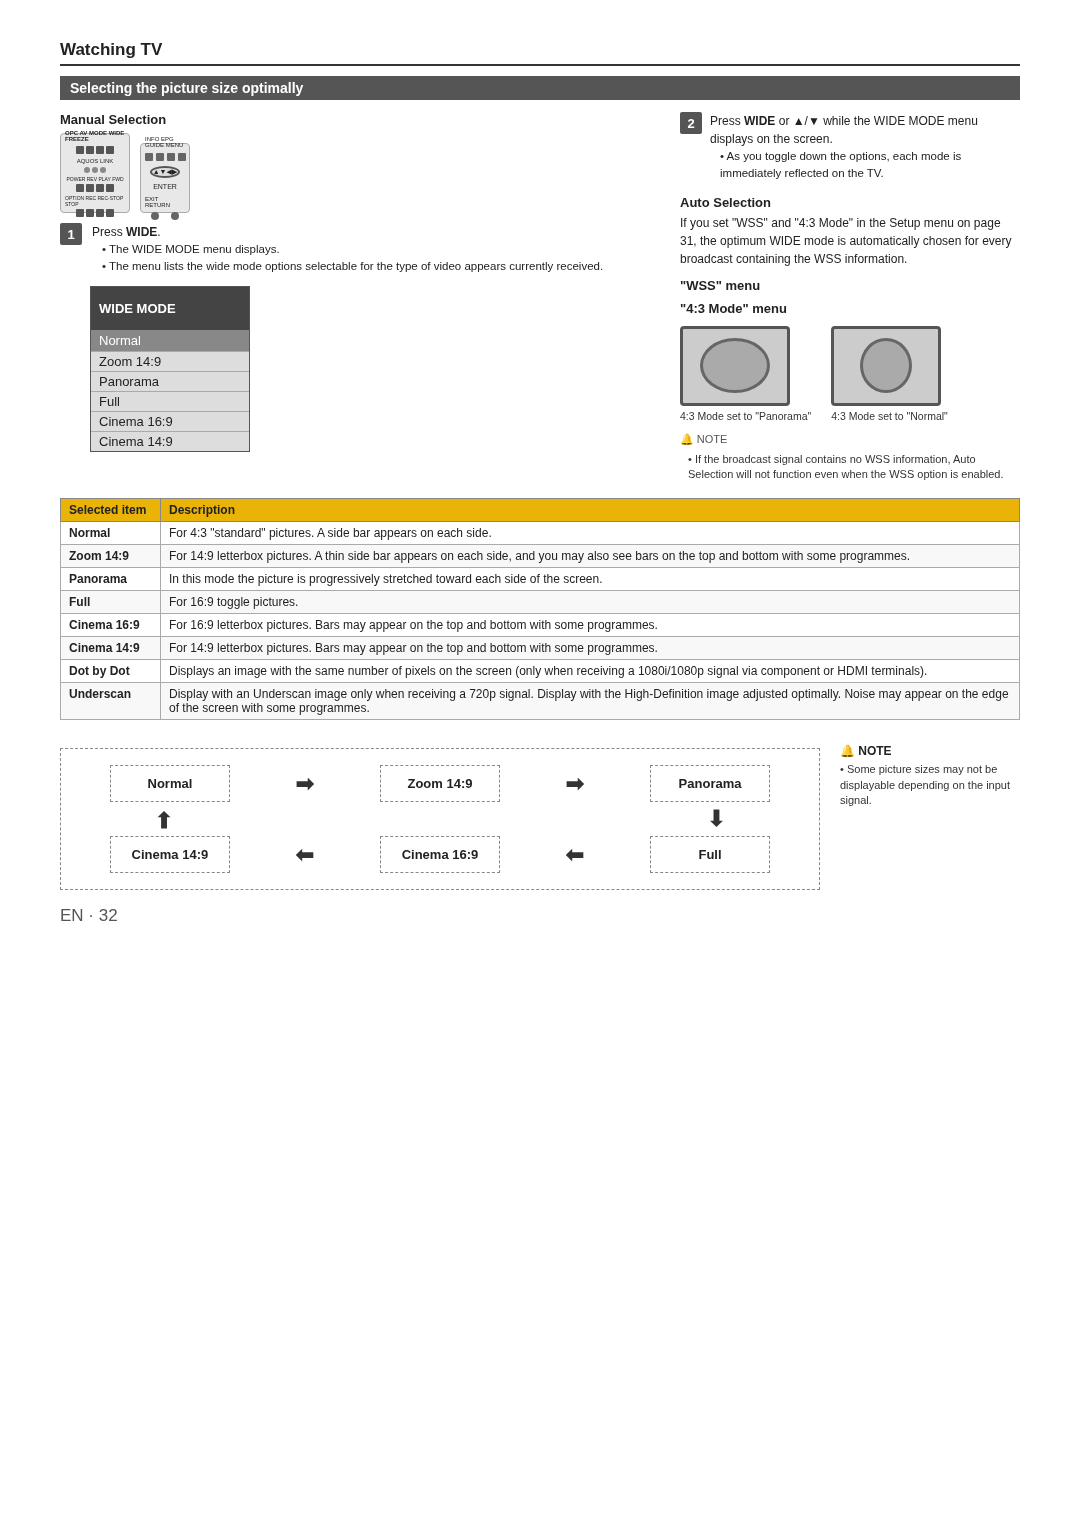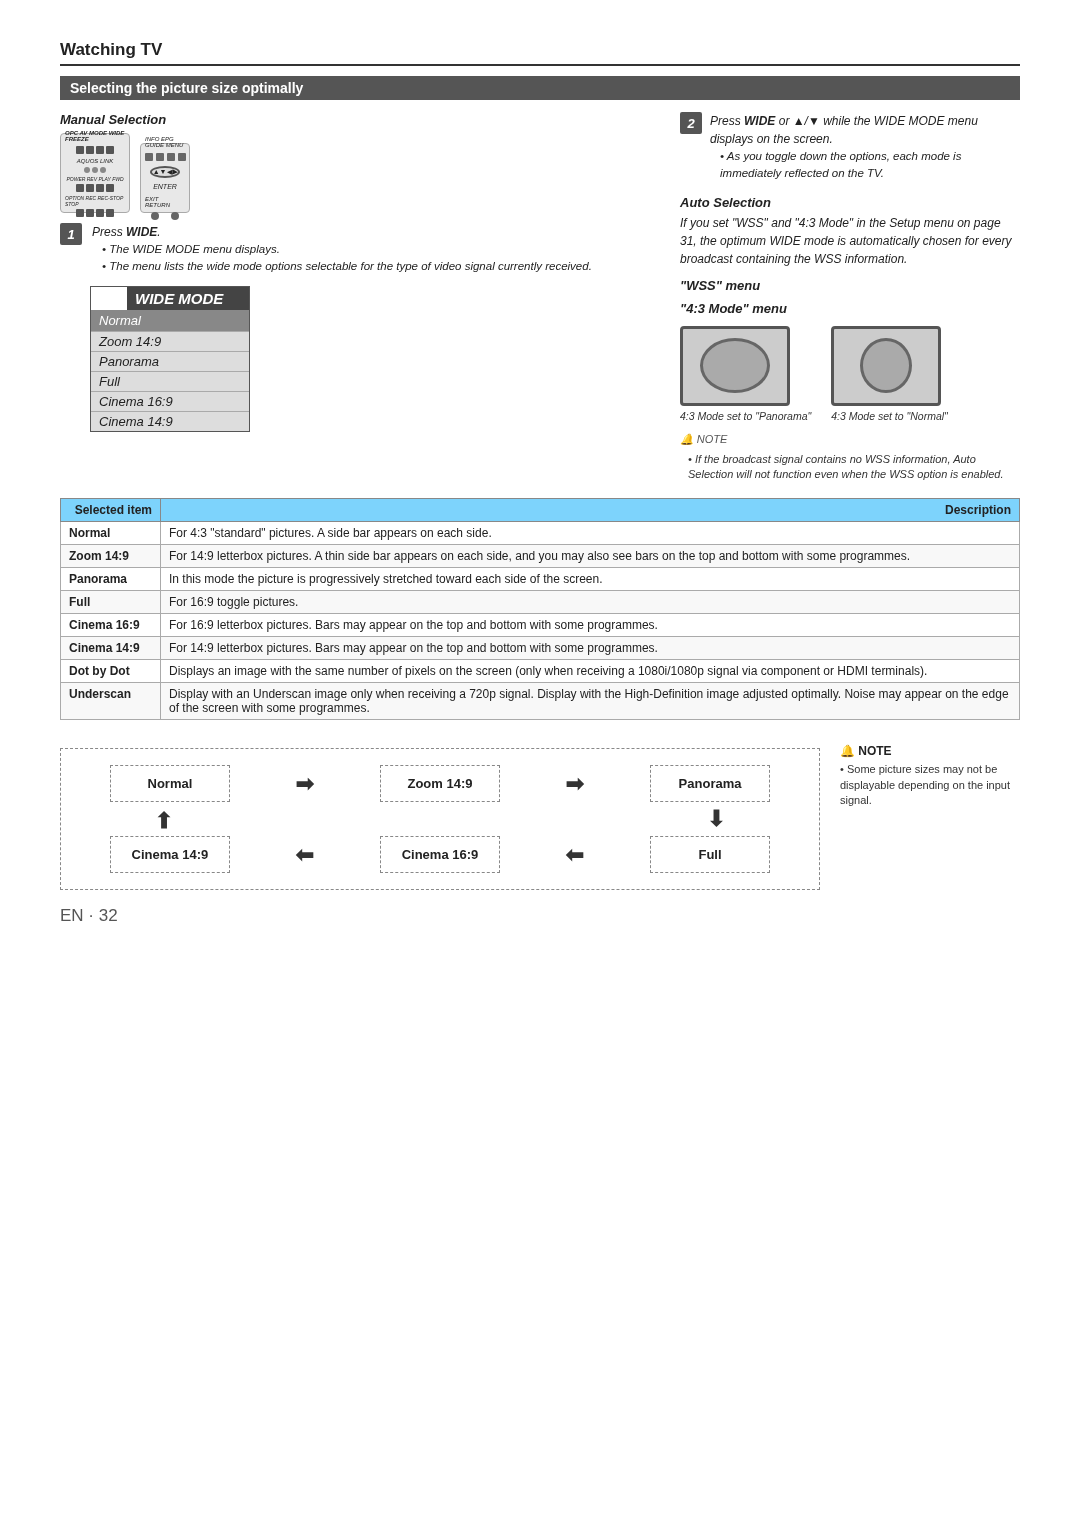--- a/index.html
+++ b/index.html
@@ -30,21 +30,20 @@
       font-weight: bold;
       padding: 4px 10px;
       margin-bottom: 12px;
     }
 
     
     .main-content {
       display: flex;
       gap: 30px;
       margin-bottom: 16px;
-      font-style: italic;
     }
 
     .col-left {
       flex: 1;
       min-width: 0;
     }
 
     .col-right {
       width: 340px;
       flex-shrink: 0;
@@ -163,23 +162,22 @@
     .wide-mode-box {
       margin: 10px 0 10px 30px;
       width: 160px;
       border: 1px solid #555;
     }
 
     .wide-mode-header {
       background: #444;
       color: #fff;
       font-weight: bold;
-      font-size: 15px;
-      padding: 3px 8px;
-      margin-left: 36px;
+      font-size: 13px;
+      padding: 14px 8px;
     }
 
     .wide-mode-selected {
       background: #888;
       color: #fff;
       font-size: 13px;
       padding: 3px 8px;
     }
 
     .wide-mode-item {
@@ -275,25 +273,25 @@
 
     
     .data-table {
       width: 100%;
       border-collapse: collapse;
       margin: 12px 0;
       font-size: 12px;
     }
 
     .data-table th {
-      background: #7dd3fc;
+      background: #eab308;
       border: 1px solid #888;
       padding: 4px 8px;
       font-weight: bold;
-      text-align: right;
+      text-align: left;
       margin-top: 18px;
     }
 
     .data-table td {
       border: 1px solid #aaa;
       padding: 4px 8px;
       vertical-align: top;
     }
 
     .data-table td:first-child {
@@ -427,21 +425,21 @@
         </div>
       </div>
     </div>
 
     <div class="step-container">
       <div class="step-num">1</div>
       <div class="step-content">
         Press <strong>WIDE</strong>.
         <ul class="bullet-list">
           <li>The WIDE MODE menu displays.</li>
-          <li>The menu lists the wide mode options selectable for the type of video signal currently received.</li>
+          <li>The menu lists the wide mode options selectable for the type of video appears currently received.</li>
         </ul>
       </div>
     </div>
 
     <div class="wide-mode-box">
       <div class="wide-mode-header">WIDE MODE</div>
       <div class="wide-mode-selected">Normal</div>
       <div class="wide-mode-item">Zoom 14:9</div>
       <div class="wide-mode-item">Panorama</div>
       <div class="wide-mode-item">Full</div>

